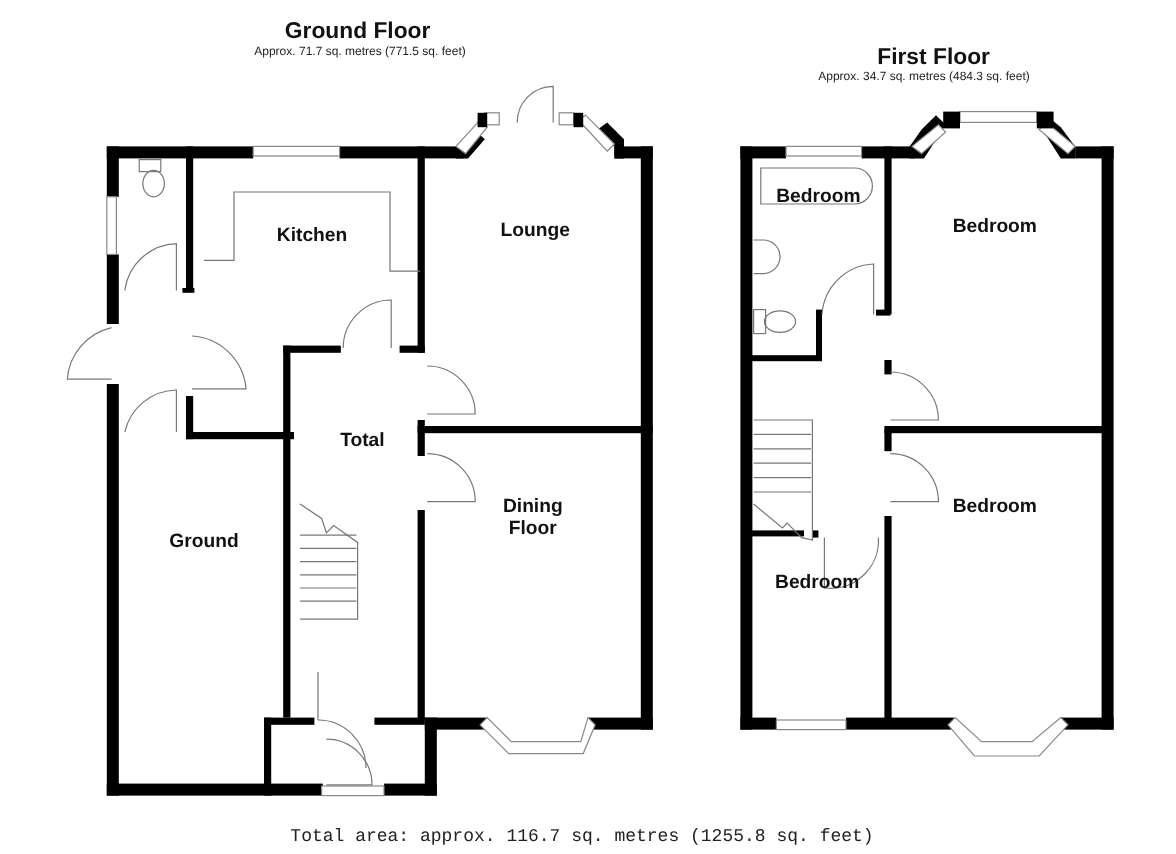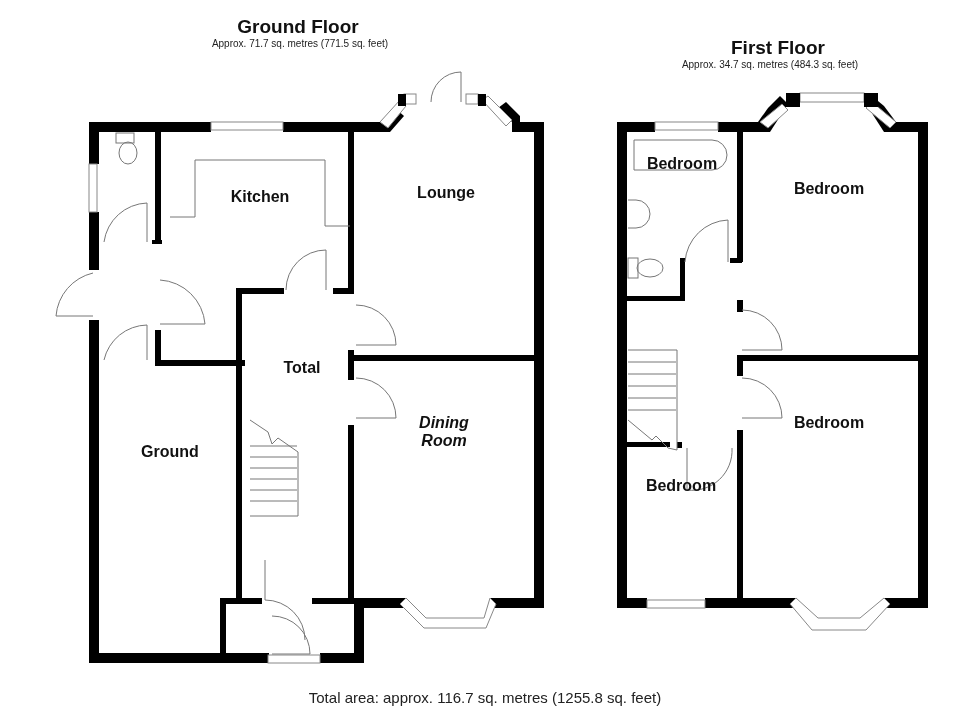--- a/index.html
+++ b/index.html
@@ -1,19 +1,19 @@
 <!DOCTYPE html>
 <html><head>
 <meta charset="utf-8">
 <style>
   html, body { margin: 0; padding: 0; background: #ffffff; }
   body { width: 980px; height: 712px; position: relative; overflow: hidden; font-family: "Liberation Sans", sans-serif; }
   .title { position: absolute; font-weight: bold; font-size: 19px; color: #111; text-align: center; }
   .sub { position: absolute; font-size: 10px; color: #222; text-align: center; }
-  .total { position: absolute; left: 0; width: 970px; top: 689px; font-size: 15px; color: #222; text-align: center; }
+  .total { position: absolute; left: 0; width: 970px; top: 689px; font-size: 15px; color: #222; text-align: center; font-family: Liberation Mono, monospace; }
   .room { position: absolute; font-weight: bold; font-size: 16px; color: #111; text-align: center; line-height: 18px; white-space: nowrap; }
   svg.plan { position: absolute; left: 0; top: 0; }
   .w { fill: #000; }
   .thin { fill: none; stroke: #777; stroke-width: 1; }
   .win { fill: #fff; stroke: #888; stroke-width: 1; }
 </style>
 </head>
 <body>
 
 <div class="title" style="left:198px;width:200px;top:16px;">Ground Floor</div>
@@ -145,23 +145,23 @@
     <line class="thin" x1="628" y1="410" x2="676" y2="410"></line>
 
     <rect class="win" x="647" y="600" width="58" height="8"></rect>
     <polygon class="win" points="790,604 796,598 818,618 860,618 884,598 890,604 866,630 812,630"></polygon>
   </g>
 </svg>
 
 <div class="room" style="left:210px;width:100px;top:162px;margin-top:26px;">Kitchen</div>
 <div class="room" style="left:396px;width:100px;top:184px;">Lounge</div>
 <div class="room" style="left:252px;width:100px;top:359px;">Total</div>
-<div class="room" style="left:394px;width:100px;top:414px;font-style:italic;">
+<div class="room" style="left:394px;width:100px;top:414px;">
   <div>Dining</div>
-  <div>Room</div>
+  <div>Floor</div>
 </div>
 <div class="room" style="left:120px;width:100px;top:443px;">Ground</div>
 
 <div class="room" style="left:632px;width:100px;top:155px;">Bedroom</div>
 <div class="room" style="left:779px;width:100px;top:180px;">Bedroom</div>
 <div class="room" style="left:779px;width:100px;top:414px;">Bedroom</div>
 <div class="room" style="left:631px;width:100px;top:477px;">Bedroom</div>
 
 <div class="total">Total area: approx. 116.7 sq. metres (1255.8 sq. feet)</div>
 

